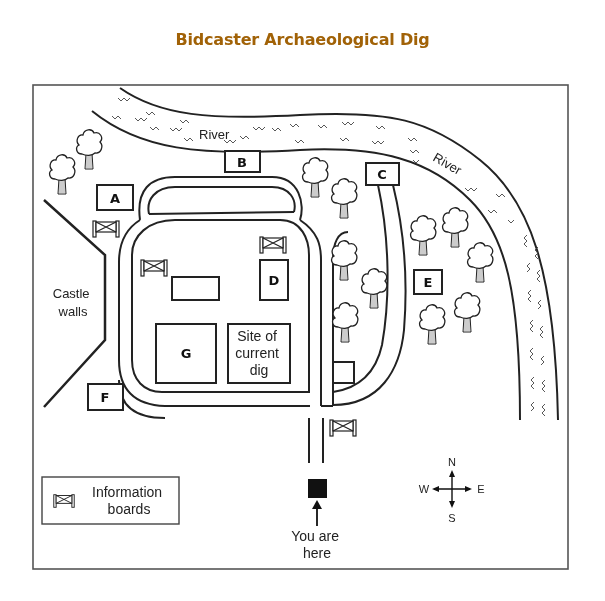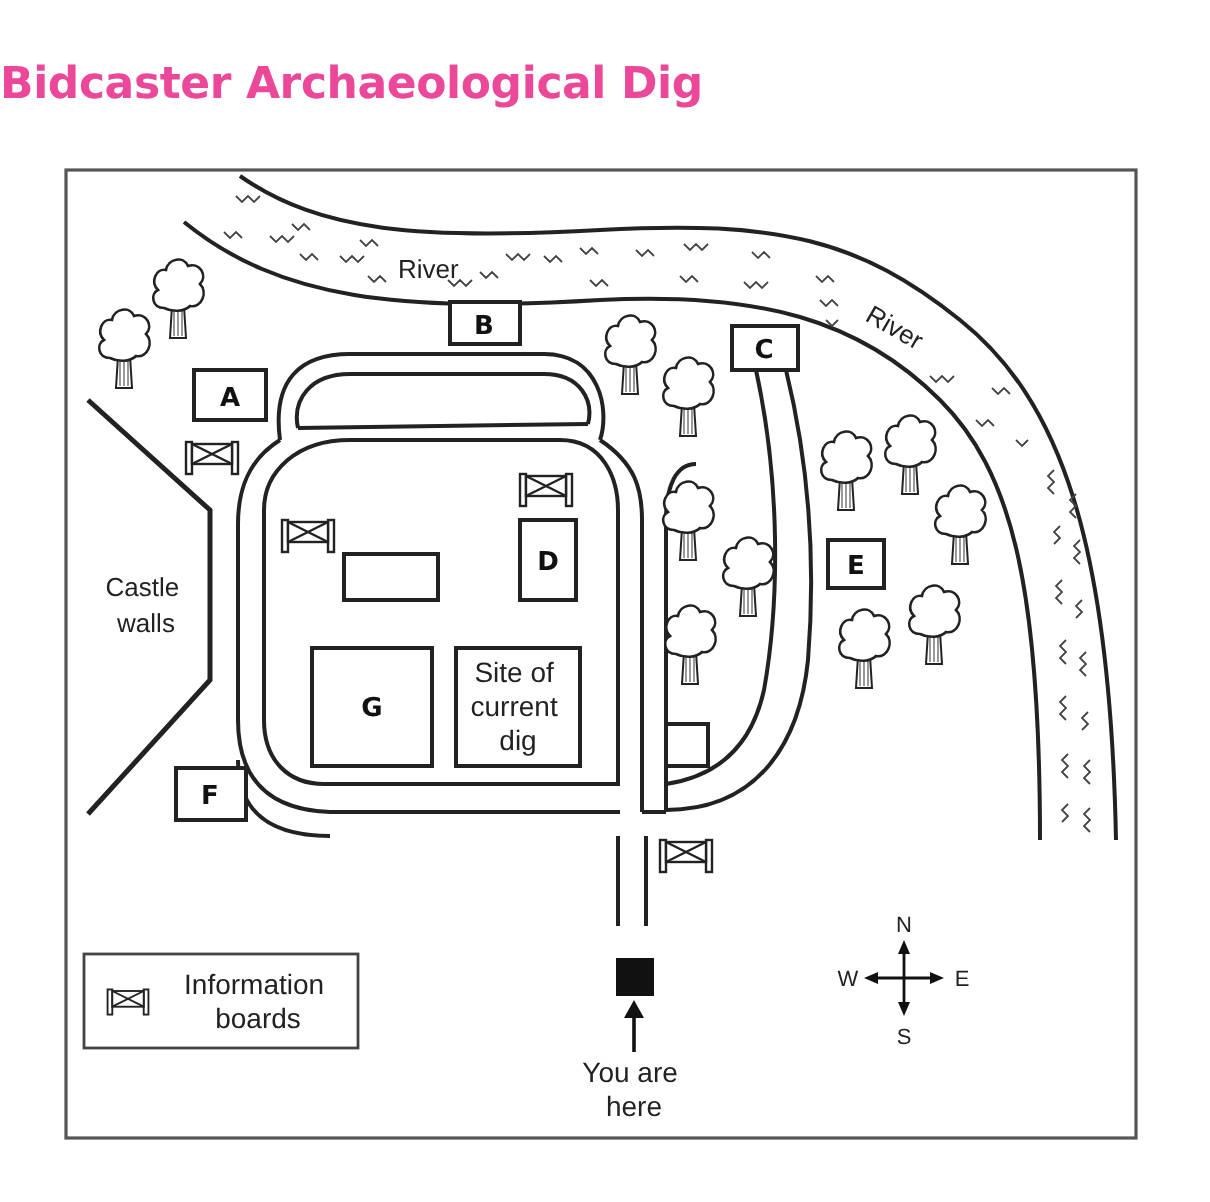--- a/index.html
+++ b/index.html
@@ -1,17 +1,17 @@
 <!DOCTYPE html>
 <html><head>
 <meta charset="utf-8">
 <style>
   html, body { margin: 0; padding: 0; background: #ffffff; }
   body { width: 605px; height: 601px; position: relative; overflow: hidden; font-family: "Liberation Sans", sans-serif; }
-  #title { position: absolute; left: 0; top: 30px; width: 605px; font-family: "DejaVu Sans", sans-serif; font-weight: bold; font-size: 22px; color: #ec4899; letter-spacing: -0.2px; }
+  #title { position: absolute; left: 0; top: 30px; width: 605px; text-align: center; font-family: "DejaVu Sans", sans-serif; font-weight: bold; font-size: 16px; color: #a16207; letter-spacing: -0.2px; }
   #map { position: absolute; left: 0; top: 0; }
   svg text { font-family: "Liberation Sans", sans-serif; fill: #222; }
   .lbl { font-family: "DejaVu Sans", sans-serif; font-weight: bold; font-size: 13px; fill: #111; }
   .road { fill: none; stroke: #222; stroke-width: 2; }
   .bld { fill: #fff; stroke: #222; stroke-width: 2; }
   .wave { fill: none; stroke: #444; stroke-width: 0.9; }
 </style>
 </head>
 <body>
 

